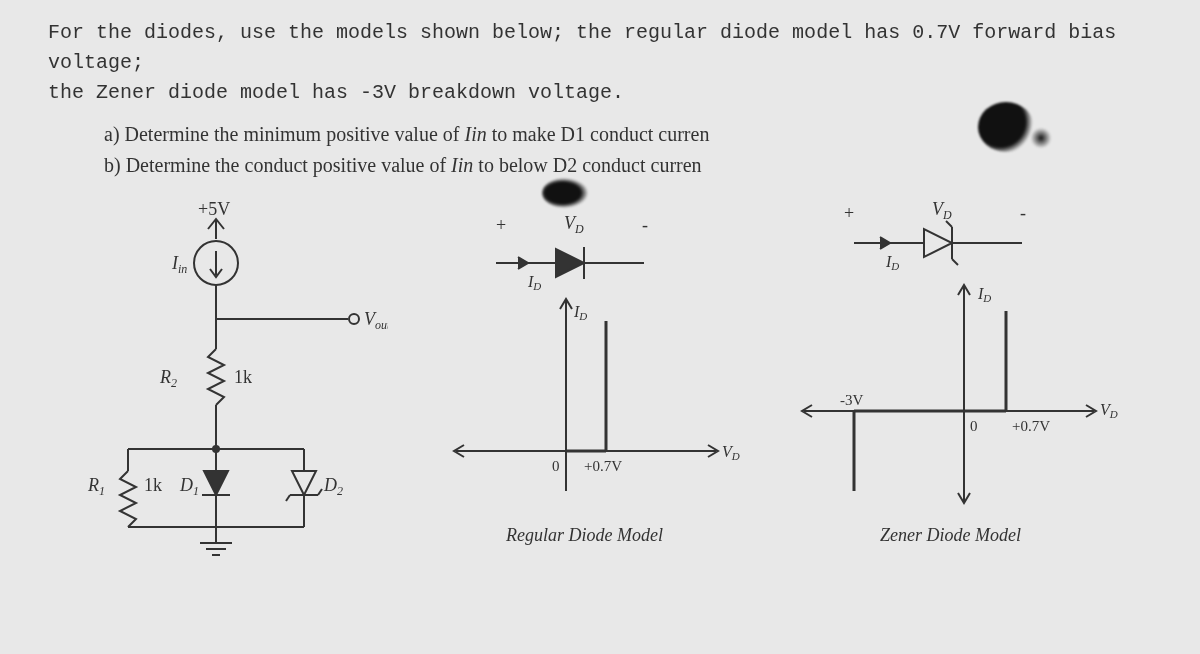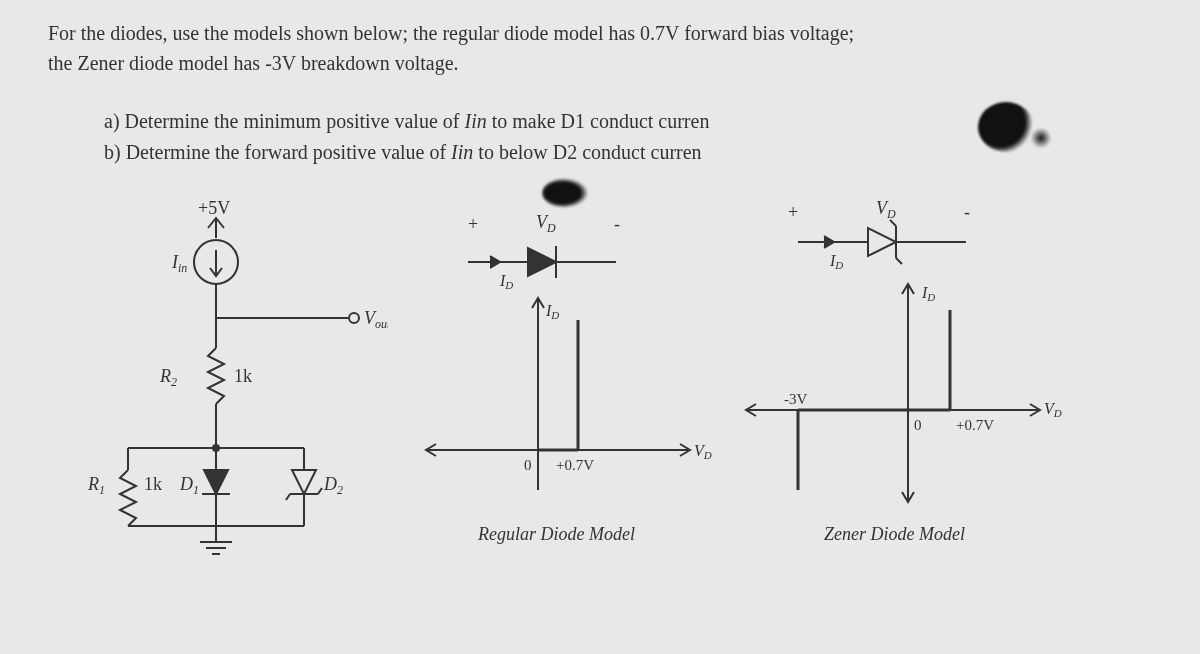--- a/index.html
+++ b/index.html
@@ -12,31 +12,33 @@
     overflow: hidden;
     position: relative;
   }
   .page {
     padding: 18px 48px;
     color: #333;
   }
   .intro {
     font-size: 20px;
     line-height: 1.5;
-    margin-bottom: 28px;
+    margin-bottom: 11px;
+    font-family: Liberation Mono, monospace;
   }
   .questions {
     font-size: 20px;
     line-height: 1.55;
     margin-left: 56px;
-    margin-bottom: 22px;
+    margin-bottom: 10px;
   }
   .sub { font-style: italic; }
   .diagrams {
     display: flex;
+    gap: 28px;
     margin-top: 8px;
     align-items: flex-end;
   }
   .panel {
     position: relative;
   }
   svg { display: block; }
   .lbl { font-family: "Times New Roman", serif; font-style: italic; fill: #333; }
   .lblup { font-family: "Times New Roman", serif; fill: #333; }
   .cap { font-family: "Times New Roman", serif; font-style: italic; fill: #333; font-size: 18px; }
@@ -72,21 +74,21 @@
   <div class="intro">
     <span>For the diodes, use the models shown below; the regular diode model has 0.7V forward bias voltage;</span><br>
     <span>the Zener diode model has -3V breakdown voltage.</span>
   </div>
 
   <div class="questions">
     <div>
       <span>a) Determine the minimum positive value of </span><span class="sub">Iin</span><span> to make D1 conduct curren</span>
     </div>
     <div>
-      <span>b) Determine the forward positive value of </span><span class="sub">Iin</span><span> to below D2 conduct curren</span>
+      <span>b) Determine the conduct positive value of </span><span class="sub">Iin</span><span> to below D2 conduct curren</span>
     </div>
   </div>
 
   <div class="diagrams">
 
     <div class="panel">
       <svg width="340" height="380" viewBox="0 0 340 380">
         <g stroke="#333" stroke-width="2" fill="none">
 
           <text x="150" y="24" class="lblup" font-size="18" stroke="none" fill="#333">+5V</text>

